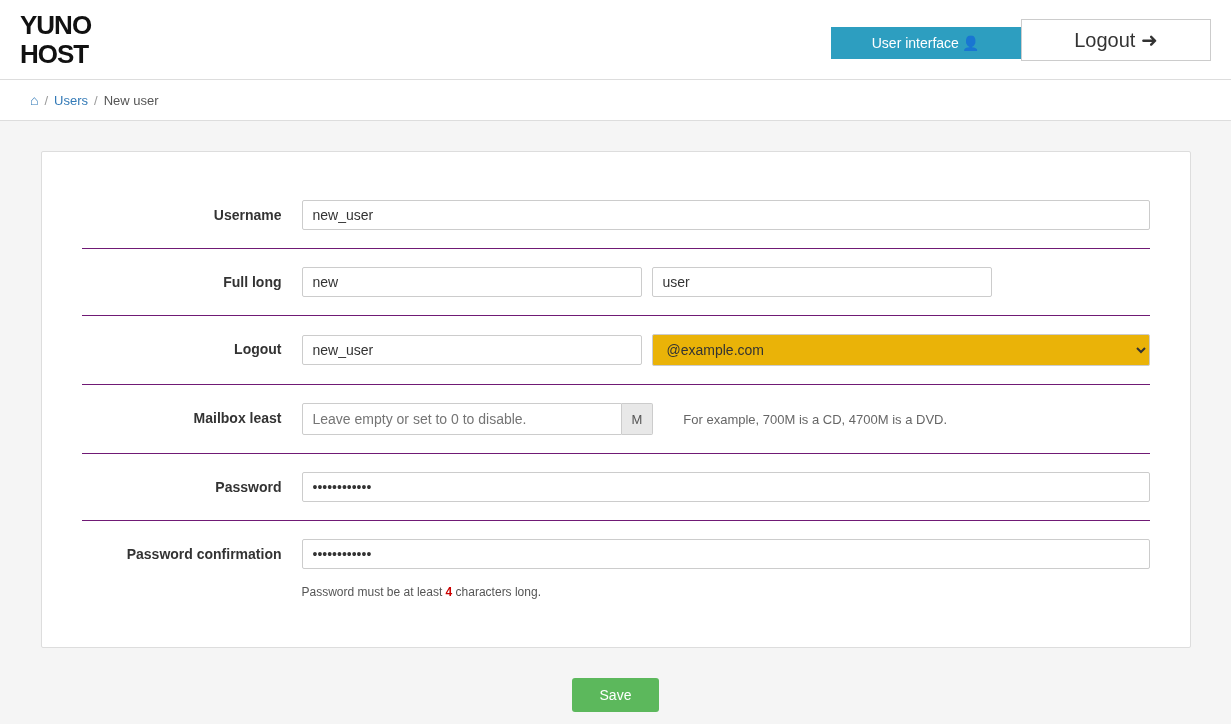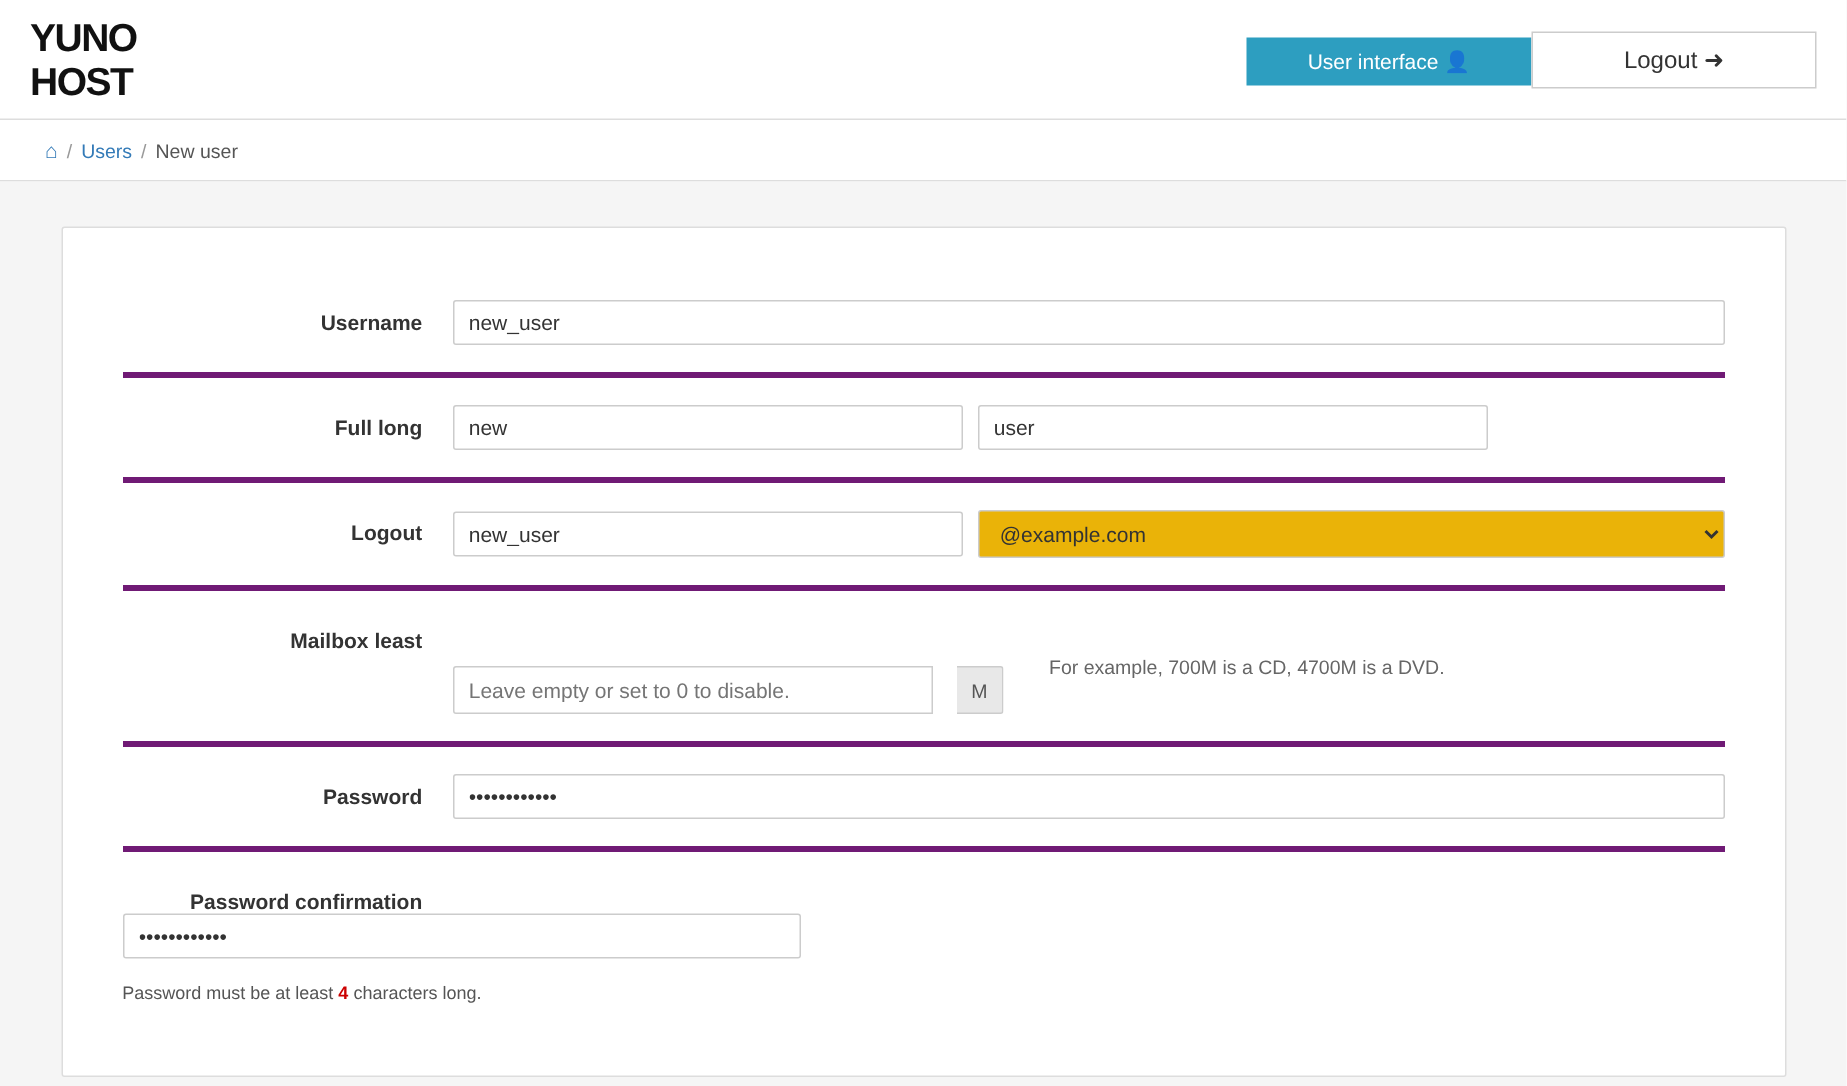--- a/index.html
+++ b/index.html
@@ -35,21 +35,21 @@
       width: 190px;
       text-align: center;
       margin-bottom: 2px;
     }
     .btn-logout {
       background: #fff;
       color: #333;
       border: 1px solid #ccc;
       padding: 8px 18px;
       cursor: pointer;
-      font-size: 16px;
+      font-size: 20px;
       width: 190px;
       text-align: center;
     }
 
     
     .breadcrumb-area {
       background: #fff;
       padding: 12px 30px;
       border-bottom: 1px solid #ddd;
     }
@@ -77,23 +77,23 @@
       border-radius: 2px;
       padding: 30px 40px;
       max-width: 1150px;
       margin: 0 auto;
     }
 
     .form-row {
       display: flex;
       align-items: flex-start;
       padding: 18px 0;
-      border-bottom: 4px solid #701a75;
-    }
-    .form-row:last-child { border-bottom: none; flex-direction: column; }
+      border-bottom: 1px solid #701a75;
+    }
+    .form-row:last-child { border-bottom: none; }
 
     .form-label {
       width: 220px;
       min-width: 220px;
       font-weight: bold;
       font-size: 14px;
       padding-top: 7px;
       text-align: right;
       padding-right: 20px;
     }
@@ -128,22 +128,21 @@
       background: #eab308;
       color: #333;
       height: 32px;
       appearance: auto;
     }
 
     
     .quota-input-wrap {
       display: flex;
       align-items: flex-start;
-      gap: 16px;
-      margin-top: 32px;
+      gap: 0;
     }
     .quota-input {
       width: 320px;
       border: 1px solid #ccc;
       padding: 6px 10px;
       font-size: 14px;
       border-radius: 2px 0 0 2px;
       color: #999;
       height: 32px;
     }

